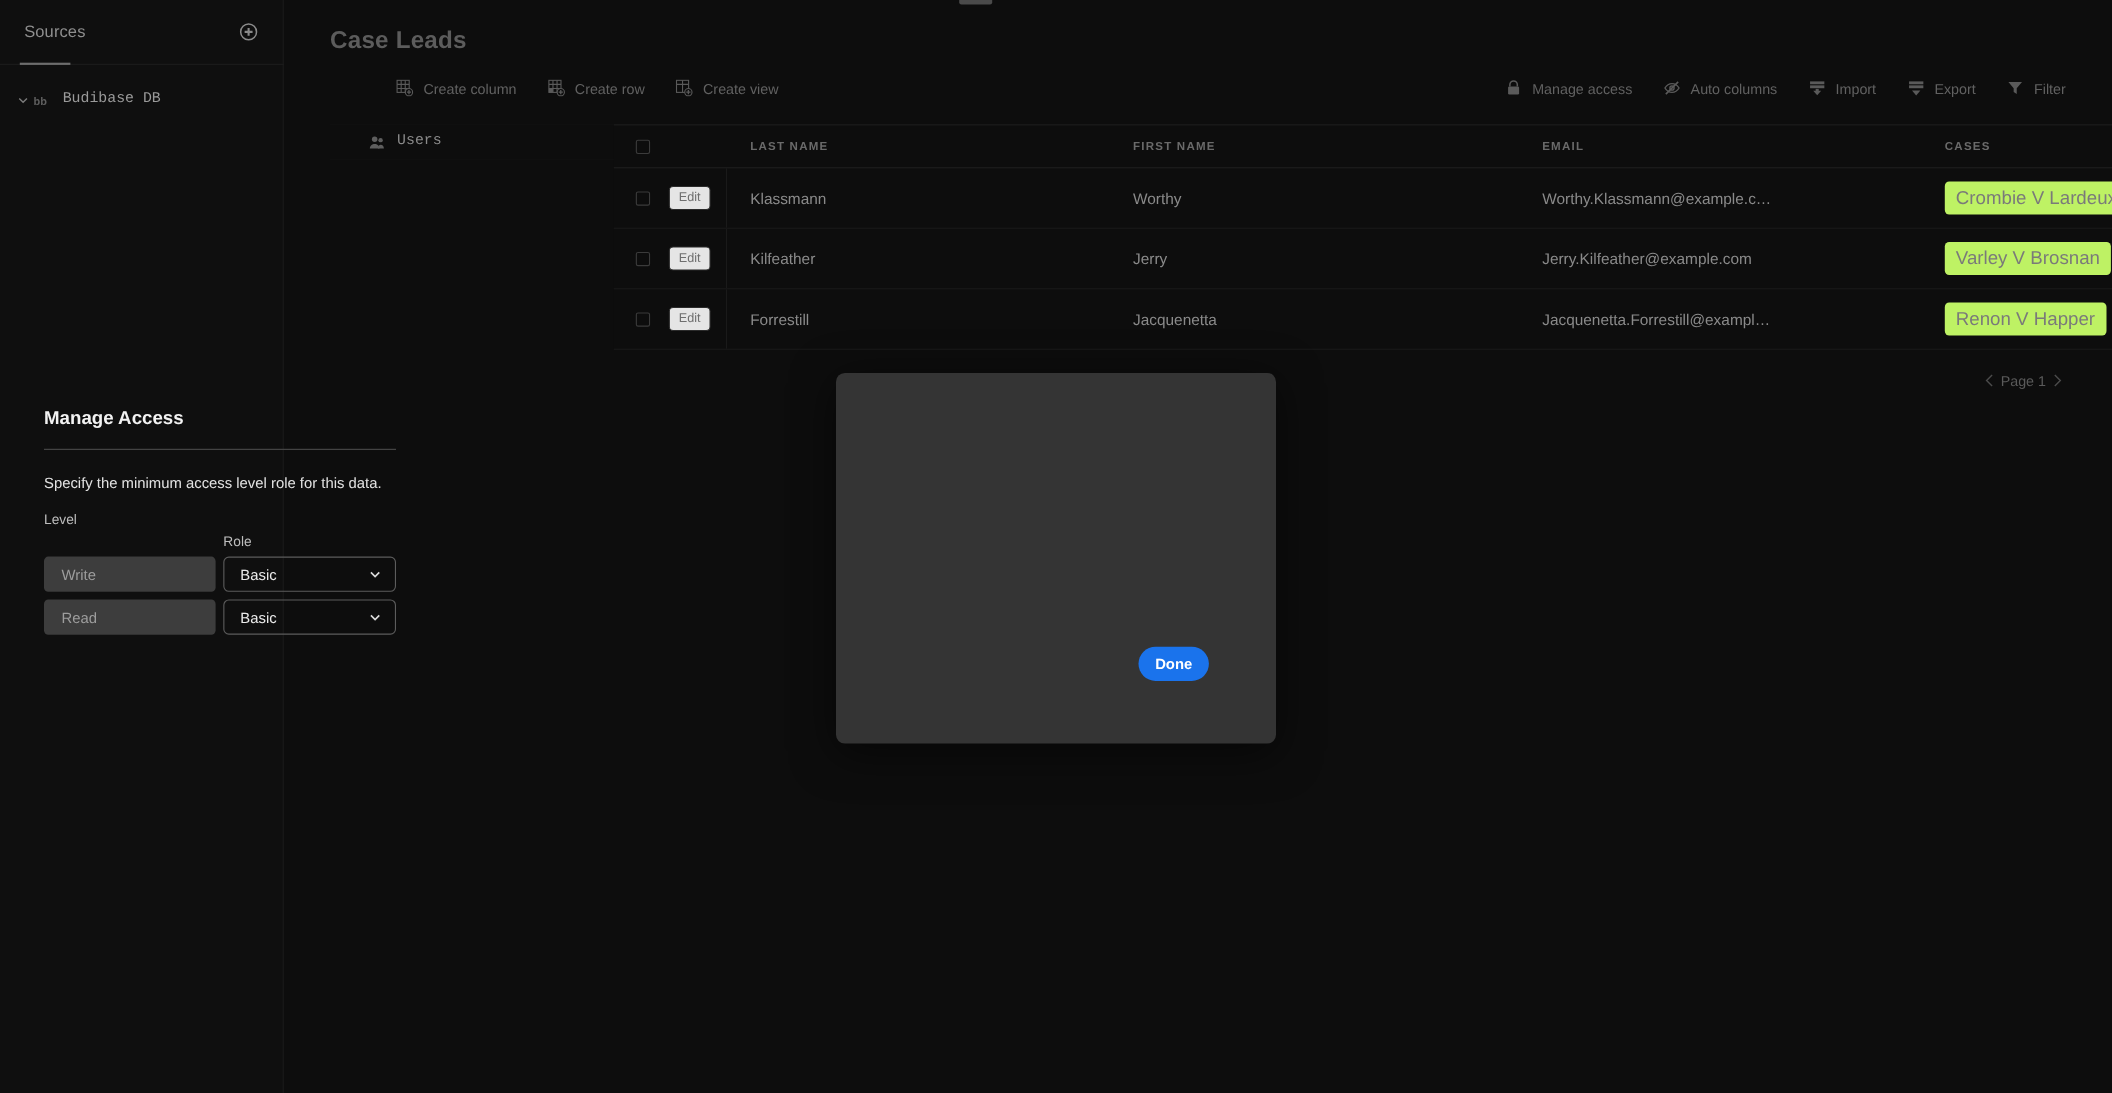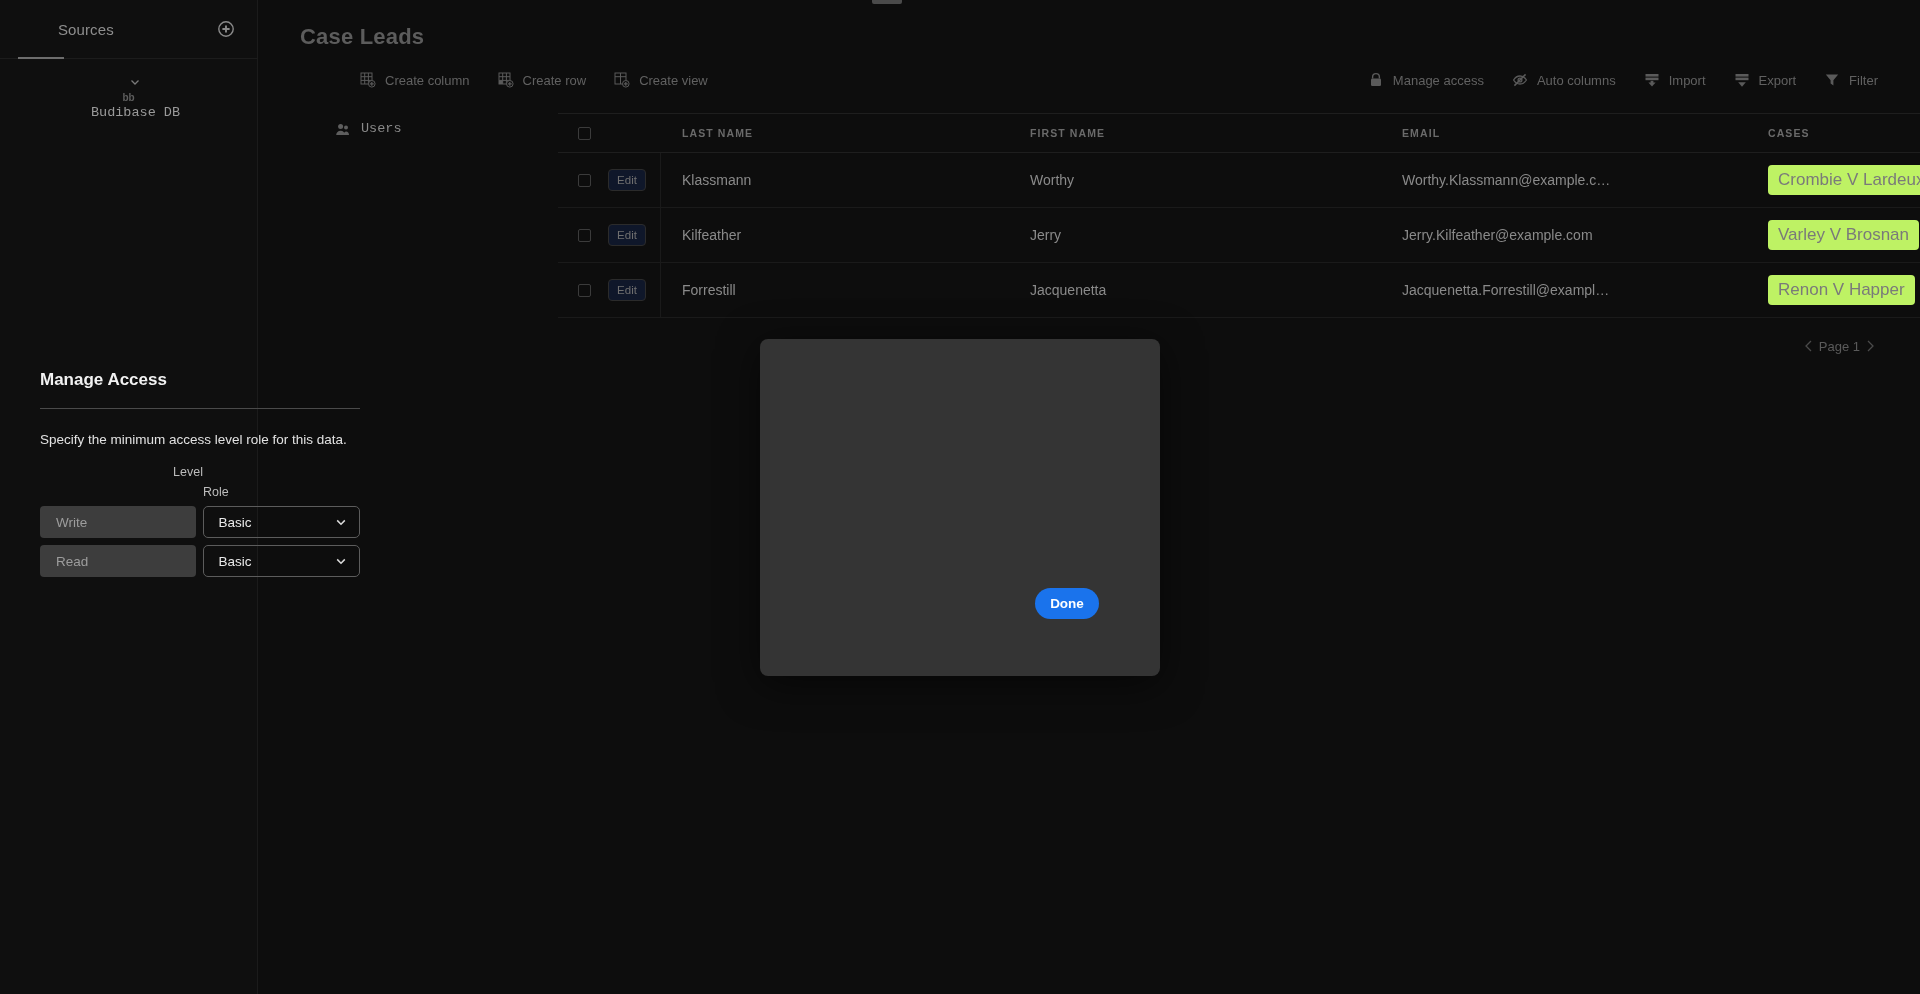--- a/index.html
+++ b/index.html
@@ -23,21 +23,20 @@
     position: absolute; top: 0; left: 0;
     width: 258px; height: 994px;
     background: #0f0f0f;
     border-right: 1px solid #1b1b1b;
   }
   .sidebar-header {
     position: relative;
     height: 58px;
     display: flex; align-items: center; justify-content: space-between;
     padding: 0 22px 0 22px;
-    margin-left: 36px;
   }
   .sidebar-title {
     font-size: 15px; color: #8e8e8e; letter-spacing: .1px;
   }
   .plus-icon {
     width: 18px; height: 18px; position: relative; cursor: pointer;
     color: #8a8a8a;
   }
   .plus-icon svg { display:block; }
   .sidebar-underline {
@@ -47,21 +46,21 @@
   .sidebar-divider {
     position: absolute; left: 0; top: 58px; width: 258px; height: 1px;
     background: #1c1c1c;
   }
   .sidebar-list { padding-top: 17px; }
   .src-row {
     display: flex; align-items: center;
     height: 32px; cursor: pointer;
     font-size: 13.5px;
   }
-  .src-row.db { padding-left: 14px; color: #9a9a9a; flex-direction: column; }
+  .src-row.db { padding-left: 14px; color: #9a9a9a; }
   .src-row.table { padding-left: 34px; color: #8a8a8a; }
   .src-row.selected { background: #191919; }
   .chev { width: 14px; height: 14px; color: #7a7a7a; margin-right: 2px; display:inline-block;}
   .src-icon { width: 17px; height: 17px; margin-right: 10px; color: #5e5e5e; flex: 0 0 auto; }
   .src-icon svg { display: block; }
   .src-label { line-height: 1; font-family: Liberation Mono, monospace; }
 
   
   .main { position: absolute; top: 0; left: 258px; width: 1662px; height: 994px; }
   .page-title {
@@ -110,21 +109,21 @@
     border-bottom: 1px solid #1a1a1a;
     position: relative;
   }
   .tr .vline {
     position: absolute; left: 102px; top: 0; bottom: 0; width: 1px; background: #1a1a1a;
   }
   .cell { font-size: 14px; color: #8a8a8a; }
   .edit-btn {
     display: inline-flex; align-items: center; justify-content: center;
     width: 38px; height: 22px; border: 1px solid #2b2b2b; border-radius: 4px;
-    font-size: 11.5px; color: #6f6f6f; cursor: pointer; background: #0f172a;
+    font-size: 11.5px; color: #6f6f6f; cursor: pointer; background: #e5e5e5;
   }
   .tags { display: flex; gap: 8px; }
   .tag {
     background: #bef264; border-radius: 4px; padding: 5px 10px;
     font-size: 17px; color: #7a7a7a; white-space: nowrap;
   }
 
   .pagination {
     position: absolute; right: 42px; top: 338px;
     display: flex; align-items: center; gap: 2px;
@@ -152,21 +151,21 @@
     position: absolute; left: 40px; top: 408px; width: 320px; height: 1px;
     background: #4a4a4a;
   }
   .modal-desc {
     position: absolute; left: 40px; top: 431px; width: 330px;
     font-size: 13.5px; color: #e2e2e2; line-height: 1.4;
   }
   .form {
     position: absolute; left: 40px; top: 465px; width: 320px;
   }
-  .form-head { display: flex; margin-bottom: 7px; text-align: right; }
+  .form-head { display: flex; margin-bottom: 7px; }
   .form-head .lh { width: 163px; font-size: 12.5px; color: #bdbdbd; }
   .form-head .rh { font-size: 12.5px; color: #bdbdbd; margin-top: 20px; }
   .form-row { display: flex; gap: 7px; margin-bottom: 7px; }
   .level-field {
     width: 157px; height: 32px; background: #3d3d3d; border-radius: 4px;
     display: flex; align-items: center; padding-left: 16px;
     font-size: 13.5px; color: #9d9d9d;
   }
   .role-select {
     width: 157px; height: 32px; background: transparent;

